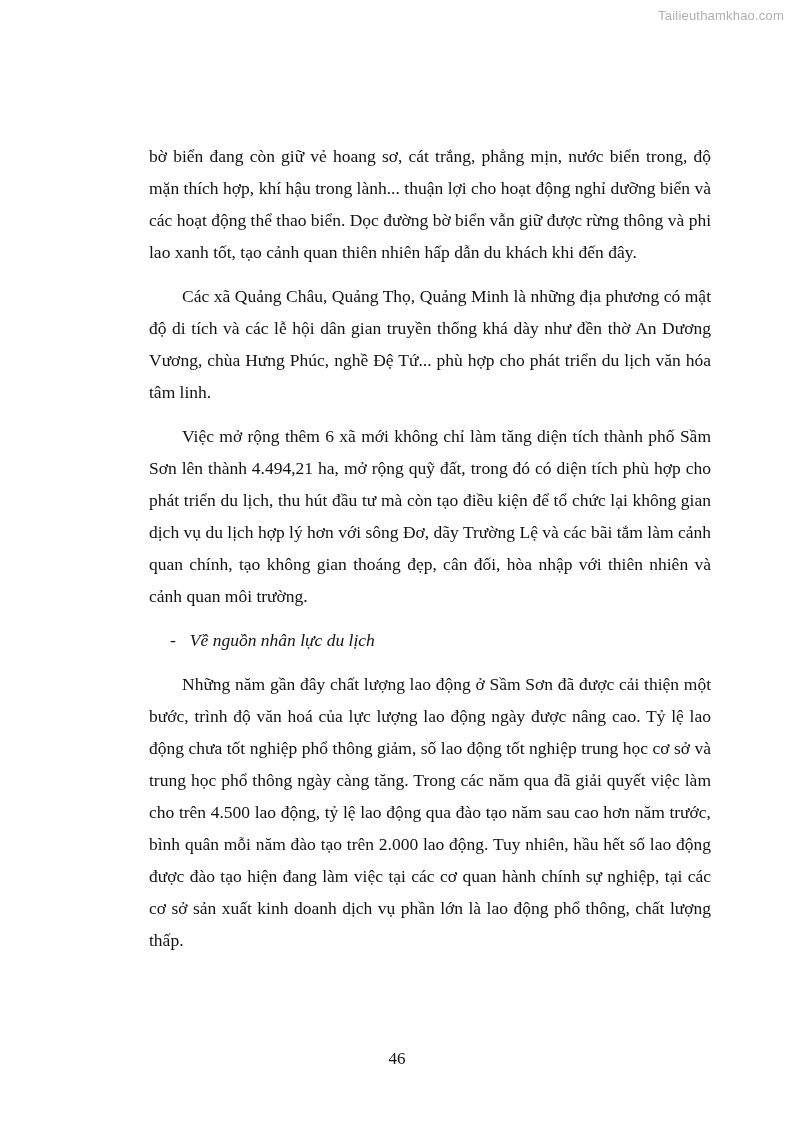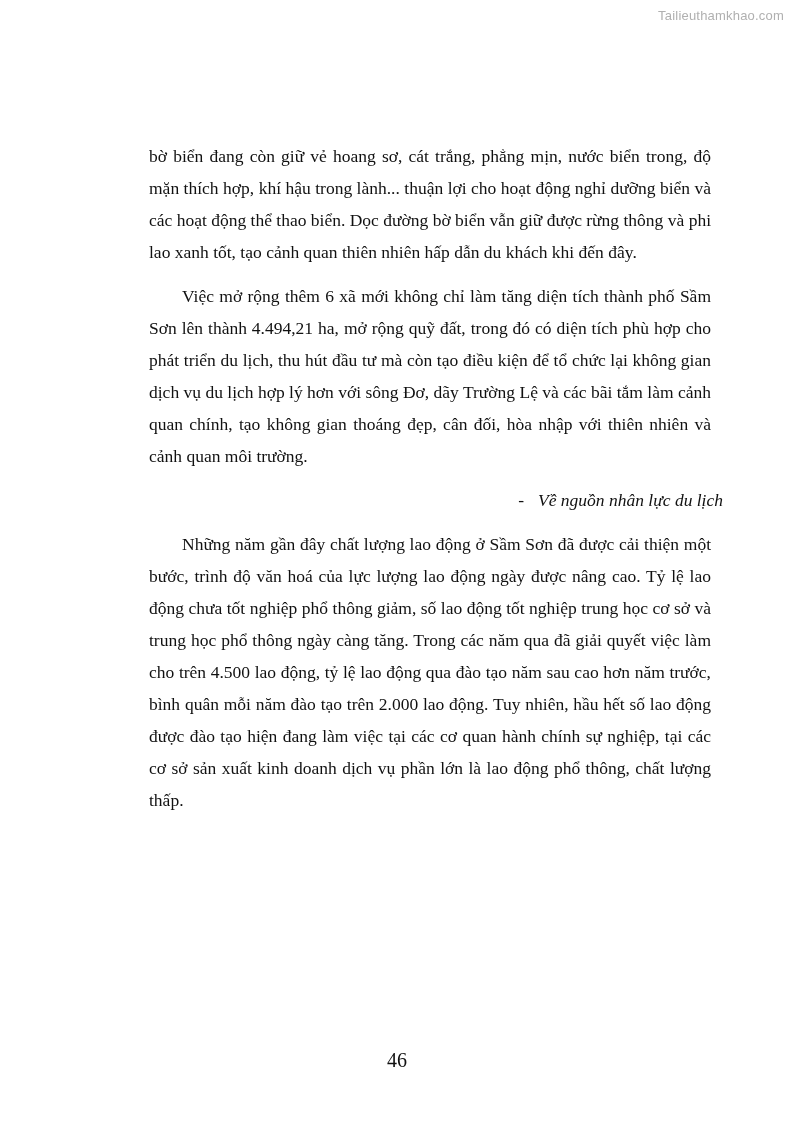--- a/index.html
+++ b/index.html
@@ -40,50 +40,51 @@
     padding: 0;
     text-indent: 33px;
   }
   .para.continuation {
     text-indent: 0;
   }
   .list-line {
     margin: 0;
     padding: 0;
     text-indent: 33px;
-    text-align: right;
+    text-align: left;
   }
   .list-line .marker {
     font-style: normal;
     padding-right: 14px;
   }
   .list-line .list-text {
     font-style: italic;
   }
   .page-number {
     position: absolute;
     left: 0;
     right: 0;
     top: 1049px;
     text-align: center;
-    font-size: 20px;
+    font-size: 17px;
     color: #111111;
   }
 </style>
 </head>
 <body>
 
 <div class="page">
 
   <div class="watermark">Tailieuthamkhao.com</div>
 
   <div class="content">
 
     <p class="para continuation">bờ biển đang còn giữ vẻ hoang sơ, cát trắng, phẳng mịn, nước biển trong, độ mặn thích hợp, khí hậu trong lành... thuận lợi cho hoạt động nghỉ dưỡng biển và các hoạt động thể thao biển. Dọc đường bờ biển vẫn giữ được rừng thông và phi lao xanh tốt, tạo cảnh quan thiên nhiên hấp dẫn du khách khi đến đây.</p>
 
+    <p class="para">Các xã Quảng Châu, Quảng Thọ, Quảng Minh là những địa phương có mật độ di tích và các lễ hội dân gian truyền thống khá dày như đền thờ An Dương Vương, chùa Hưng Phúc, nghề Đệ Tứ... phù hợp cho phát triển du lịch văn hóa tâm linh.</p>
 
     <p class="para">Việc mở rộng thêm 6 xã mới không chỉ làm tăng diện tích thành phố Sầm Sơn lên thành 4.494,21 ha, mở rộng quỹ đất, trong đó có diện tích phù hợp cho phát triển du lịch, thu hút đầu tư mà còn tạo điều kiện để tổ chức lại không gian dịch vụ du lịch hợp lý hơn với sông Đơ, dãy Trường Lệ và các bãi tắm làm cảnh quan chính, tạo không gian thoáng đẹp, cân đối, hòa nhập với thiên nhiên và cảnh quan môi trường.</p>
 
     <p class="para list-line"><span class="marker">-</span><span class="list-text">Về nguồn nhân lực du lịch</span></p>
 
     <p class="para">Những năm gần đây chất lượng lao động ở Sầm Sơn đã được cải thiện một bước, trình độ văn hoá của lực lượng lao động ngày được nâng cao. Tỷ lệ lao động chưa tốt nghiệp phổ thông giảm, số lao động tốt nghiệp trung học cơ sở và trung học phổ thông ngày càng tăng. Trong các năm qua đã giải quyết việc làm cho trên 4.500 lao động, tỷ lệ lao động qua đào tạo năm sau cao hơn năm trước, bình quân mỗi năm đào tạo trên 2.000 lao động. Tuy nhiên, hầu hết số lao động được đào tạo hiện đang làm việc tại các cơ quan hành chính sự nghiệp, tại các cơ sở sản xuất kinh doanh dịch vụ phần lớn là lao động phổ thông, chất lượng thấp.</p>
 
   </div>
 
   <div class="page-number">46</div>

